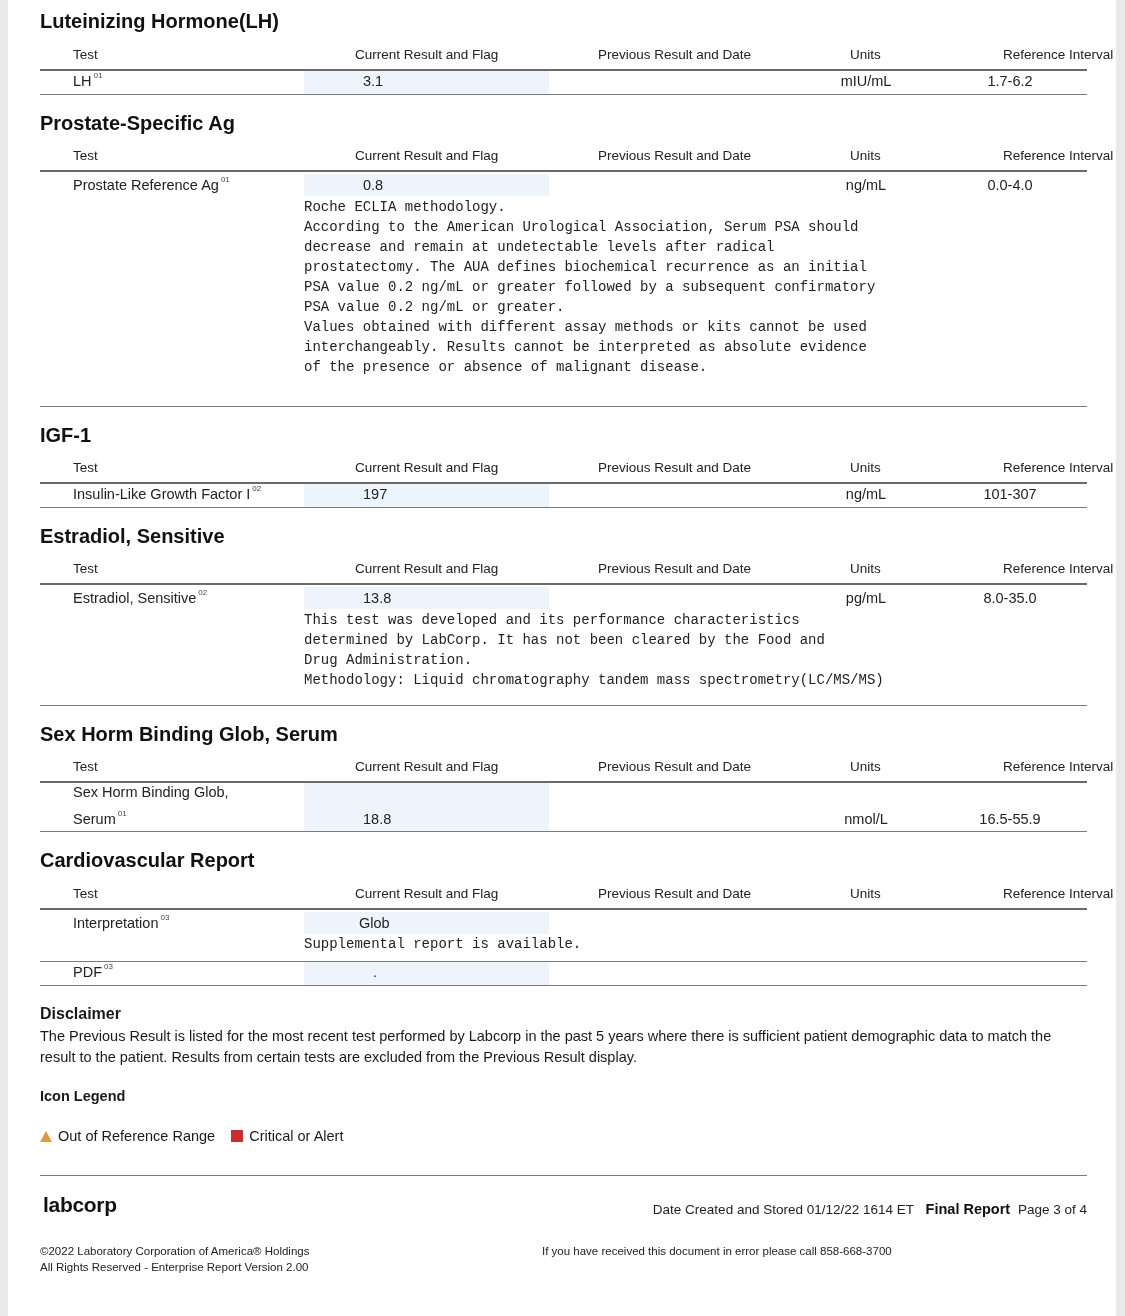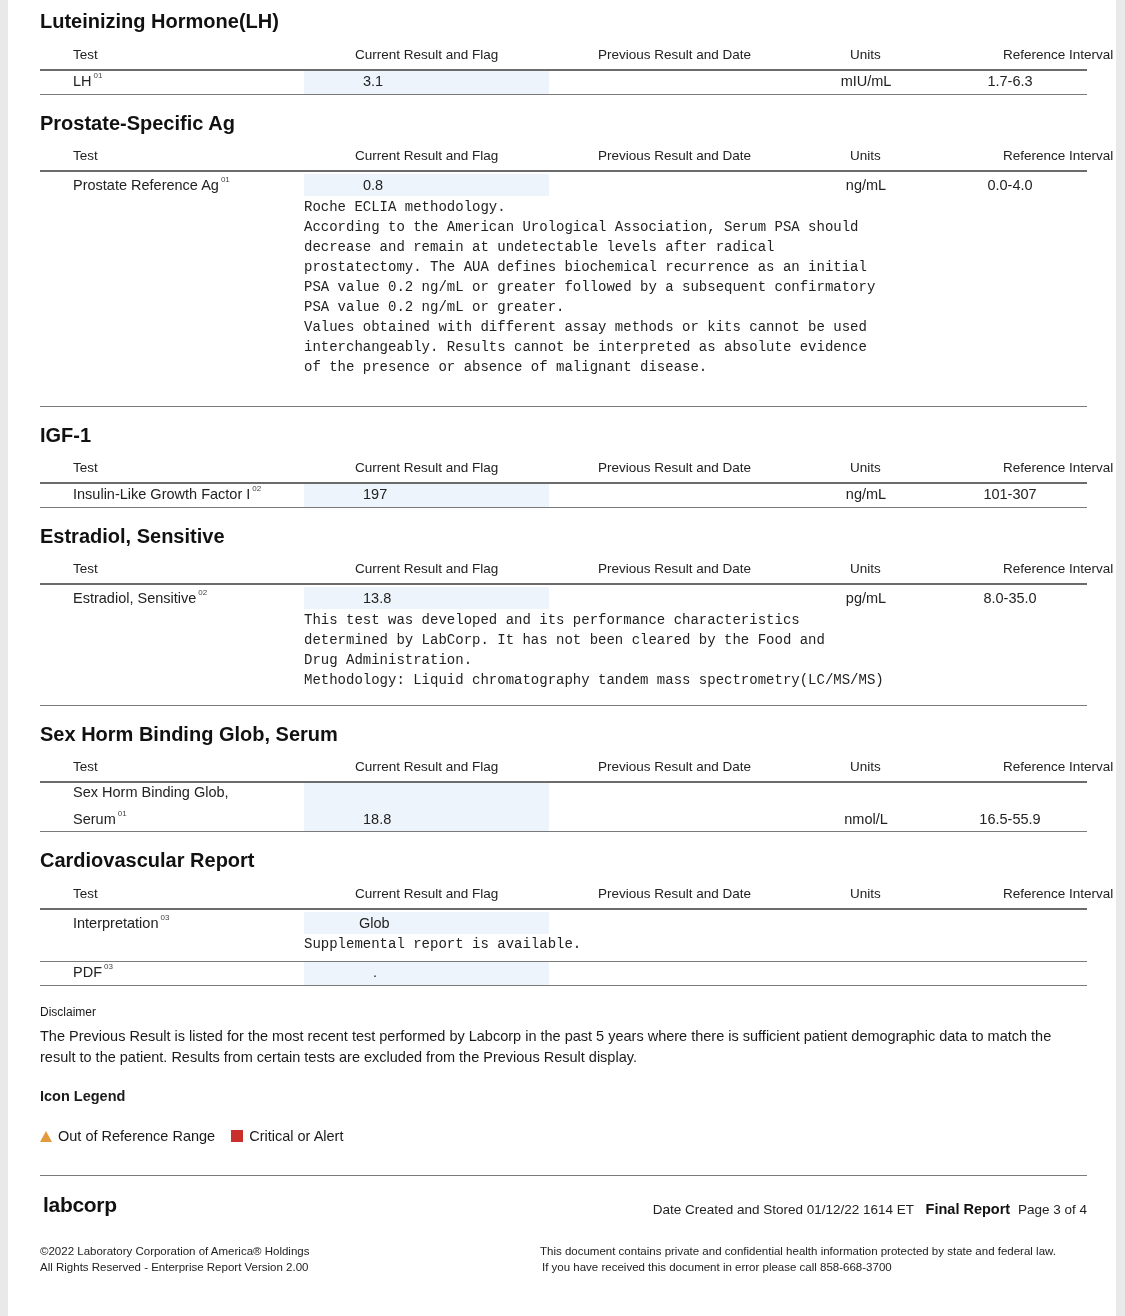--- a/index.html
+++ b/index.html
@@ -35,21 +35,21 @@
     }
     .cur-bg {
       position: absolute; left: 264px; width: 245px; background: #eef4fb;
     }
     .cur-val { left: 323px; }
     sup { font-size: 8px; vertical-align: top; position: relative; top: -2px; margin-left: 2px; color: #444; }
     .mono {
       position: absolute; left: 264px; font-family: "Liberation Mono", monospace;
       font-size: 14px; line-height: 20px; color: #222; white-space: pre;
     }
-    .disc-title { position: absolute; left: 0; top: 1005px; font-weight: normal; font-size: 12px; }
+    .disc-title { position: absolute; left: 0; top: 1005px; font-weight: bold; font-size: 16px; }
     .disc-text { position: absolute; left: 0; top: 1026px; width: 1030px; font-size: 14.5px; line-height: 21px; }
     .legend-title { position: absolute; left: 0; top: 1088px; font-weight: bold; font-size: 14.5px; }
     .legend { position: absolute; left: 0; top: 1108px; font-size: 14.5px; display: flex; align-items: center; gap: 4px; margin-top: 20px; }
     .tri { width: 0; height: 0; border-left: 6px solid transparent; border-right: 6px solid transparent; border-bottom: 11px solid #e39a3c; display: inline-block; margin-right: 2px; }
     .sq { width: 12px; height: 12px; background: #c9302c; display: inline-block; margin-left: 12px; margin-right: 2px; }
     .foot-line { position: absolute; left: 0; top: 1175px; width: 1047px; border-top: 1.5px solid #7a7a7a; }
     .logo { position: absolute; left: 3px; top: 1193px; font-size: 21px; font-weight: bold; letter-spacing: -0.3px; color: #111; }
     .copyright { position: absolute; left: 0; top: 1243px; font-size: 11.5px; line-height: 16px; color: #222; }
     .date-line { position: absolute; right: 0; top: 1201px; font-size: 13.5px; color: #222; white-space: nowrap; }
     .date-line b { font-size: 14.5px; color: #111; margin: 0 4px 0 8px; }
@@ -67,21 +67,21 @@
       <span class="c-cur">Current Result and Flag</span>
       <span class="c-prev">Previous Result and Date</span>
       <span class="c-units">Units</span>
       <span class="c-ref">Reference Interval</span>
     </div>
     <div class="row" style="top:71px;height:23px">
       <div class="cur-bg" style="top:0;height:23px"></div>
       <span class="c-test" style="top:2px"><span style="position:static">LH</span><sup>01</sup></span>
       <span class="cur-val" style="top:2px">3.1</span>
       <span class="c-units-c" style="top:2px">mIU/mL</span>
-      <span class="c-ref-c" style="top:2px">1.7-6.3</span>
+      <span class="c-ref-c" style="top:2px">1.7-6.2</span>
     </div>
 
     <div class="section-title" style="top:112px">Prostate-Specific Ag</div>
     <div class="hdr" style="top:148px">
       <span class="c-test">Test</span>
       <span class="c-cur">Current Result and Flag</span>
       <span class="c-prev">Previous Result and Date</span>
       <span class="c-units">Units</span>
       <span class="c-ref">Reference Interval</span>
     </div>
@@ -192,17 +192,16 @@
       <span>Date Created and Stored</span>
       <span>01/12/22 1614 ET</span>
       <b>Final Report</b>
       <span>Page 3 of 4</span>
     </div>
     <div class="copyright">
       <div>©2022 Laboratory Corporation of America® Holdings</div>
       <div>All Rights Reserved - Enterprise Report Version 2.00</div>
     </div>
     <div class="confid">
-      <div>This document contains private and confidential health information protected by state and federal law.</div>
       <div style="padding-left:2px">If you have received this document in error please call 858-668-3700</div>
     </div>
   </div>
 </div>
 
 </body></html>

